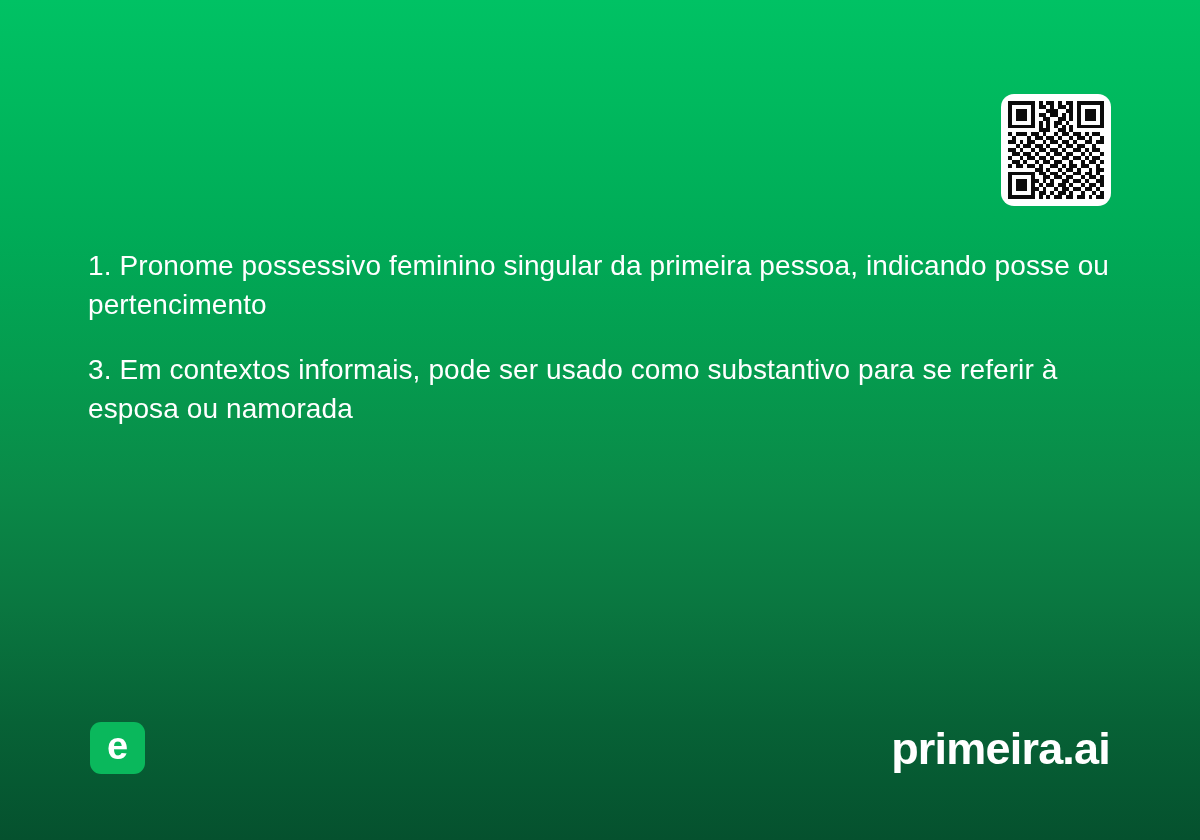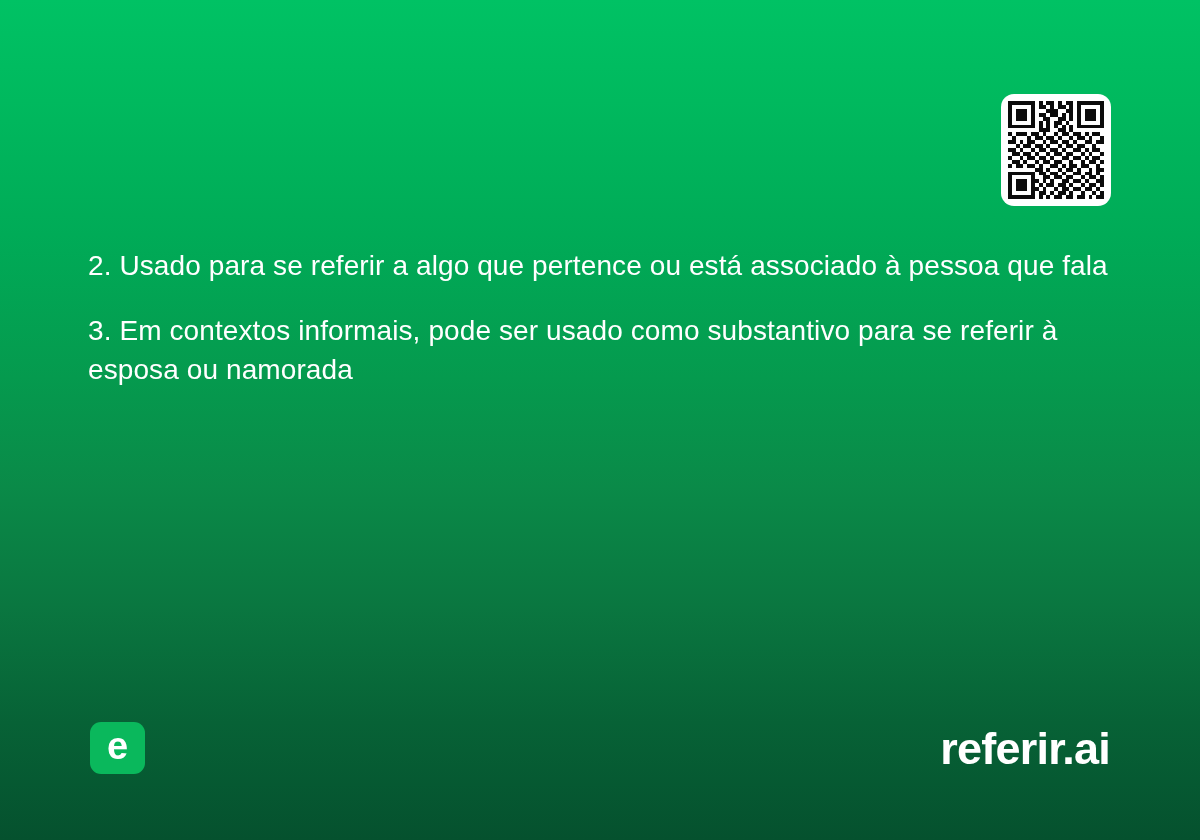--- a/index.html
+++ b/index.html
@@ -759,24 +759,24 @@
         <i></i>
         <i style="background: transparent;"></i>
         <i></i>
         <i style="background: transparent;"></i>
         <i></i>
         <i></i>
       </div>
   </div>
 
   <div class="definitions" id="definitions">
-      <p class="def-item">2. Usado para se referir a algo que pertence ou está associado à pessoa que fala</p>
+      <p class="def-item">1. Pronome possessivo feminino singular da primeira pessoa, indicando posse ou pertencimento</p>
       <p class="def-item">3. Em contextos informais, pode ser usado como substantivo para se referir à esposa ou namorada</p>
     </div>
 
   <div class="footer">
     <div class="logo-badge">
       <span>e</span>
     </div>
-    <div class="wordmark">referir.ai</div>
+    <div class="wordmark">primeira.ai</div>
   </div>
 
 </div>
 
 </body></html>

